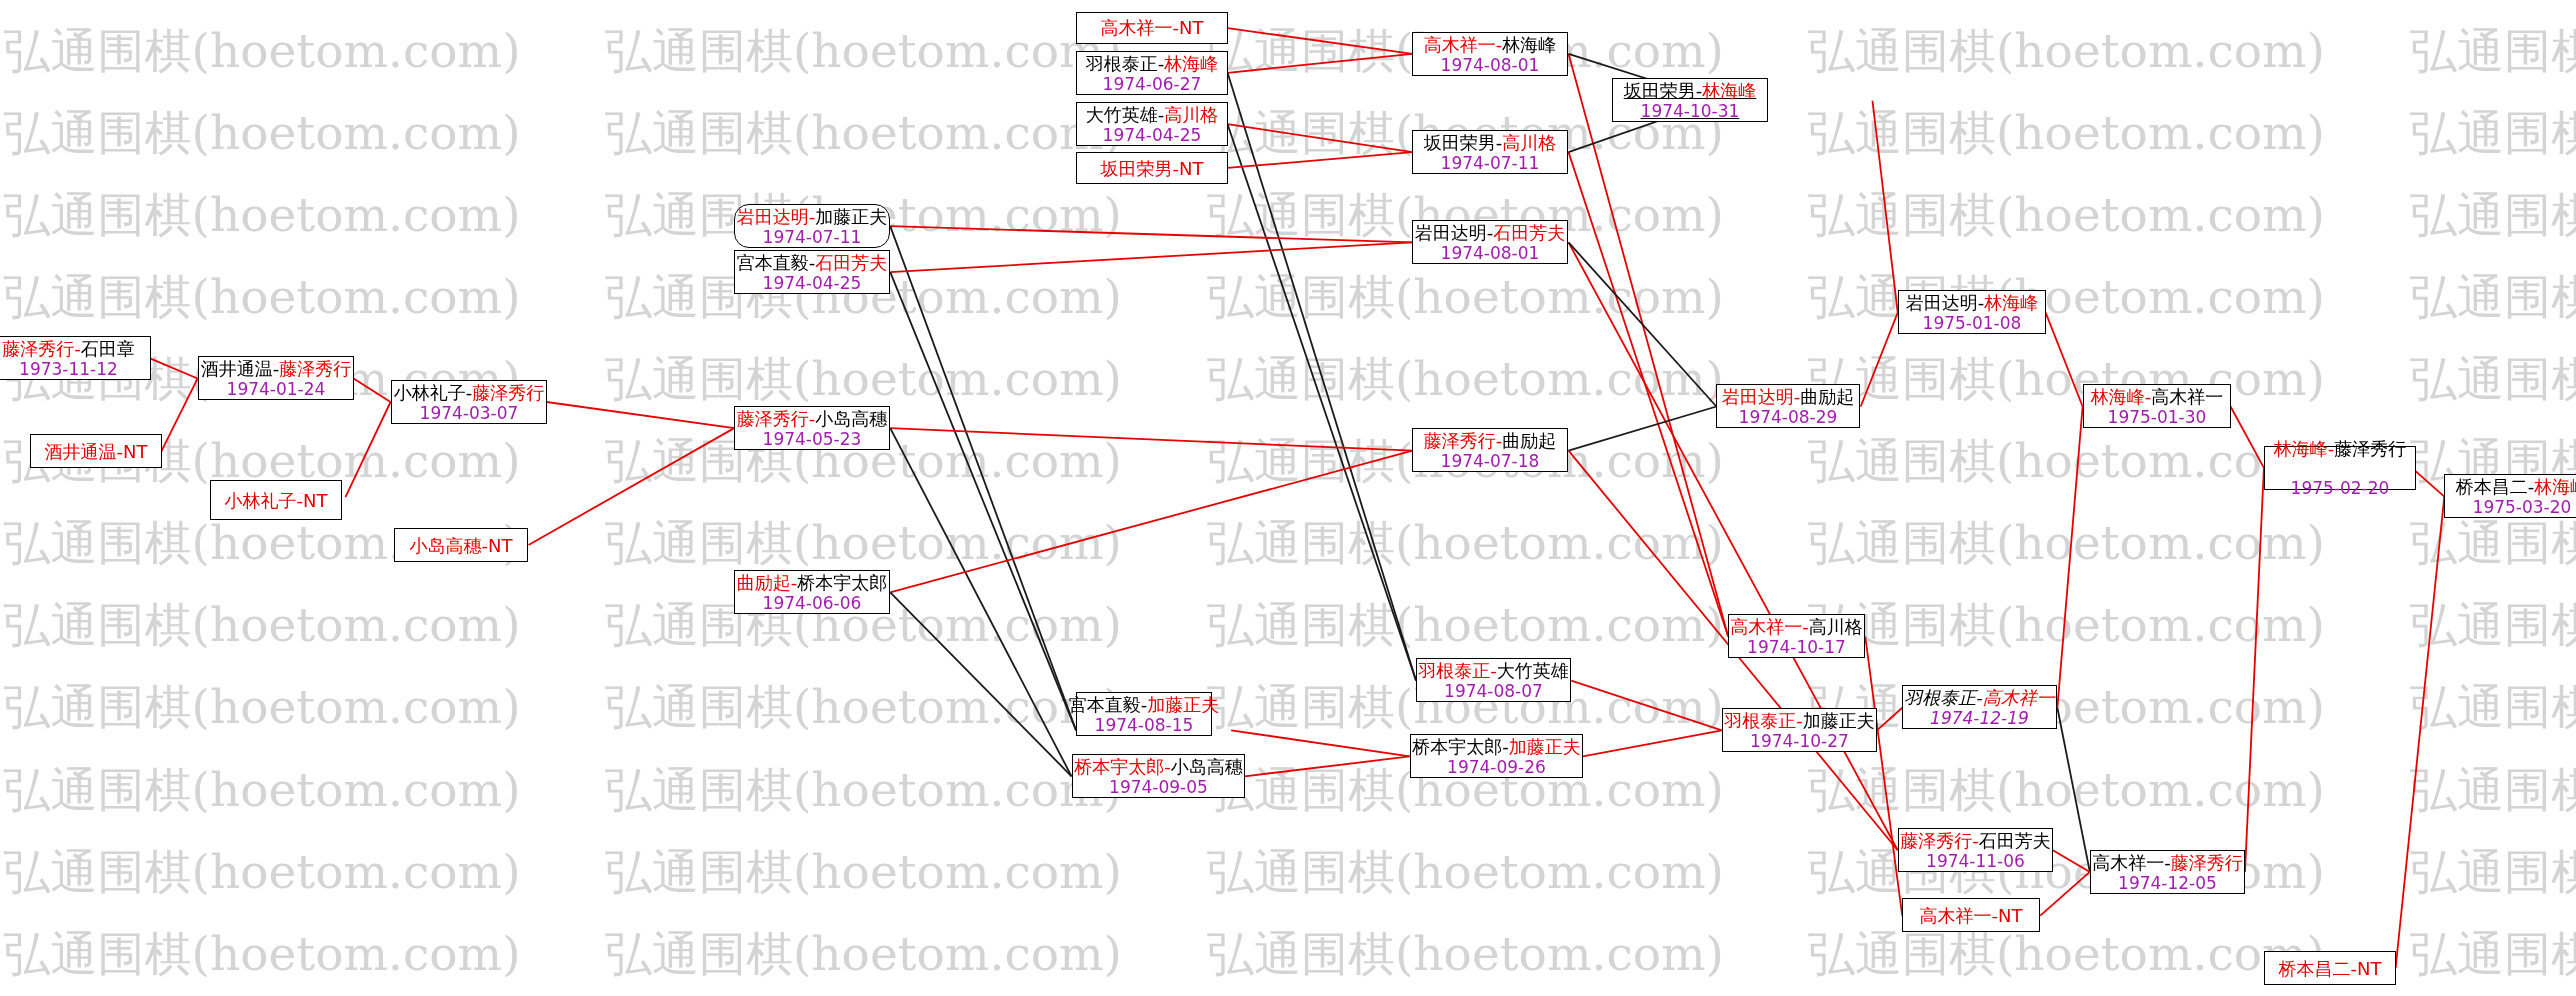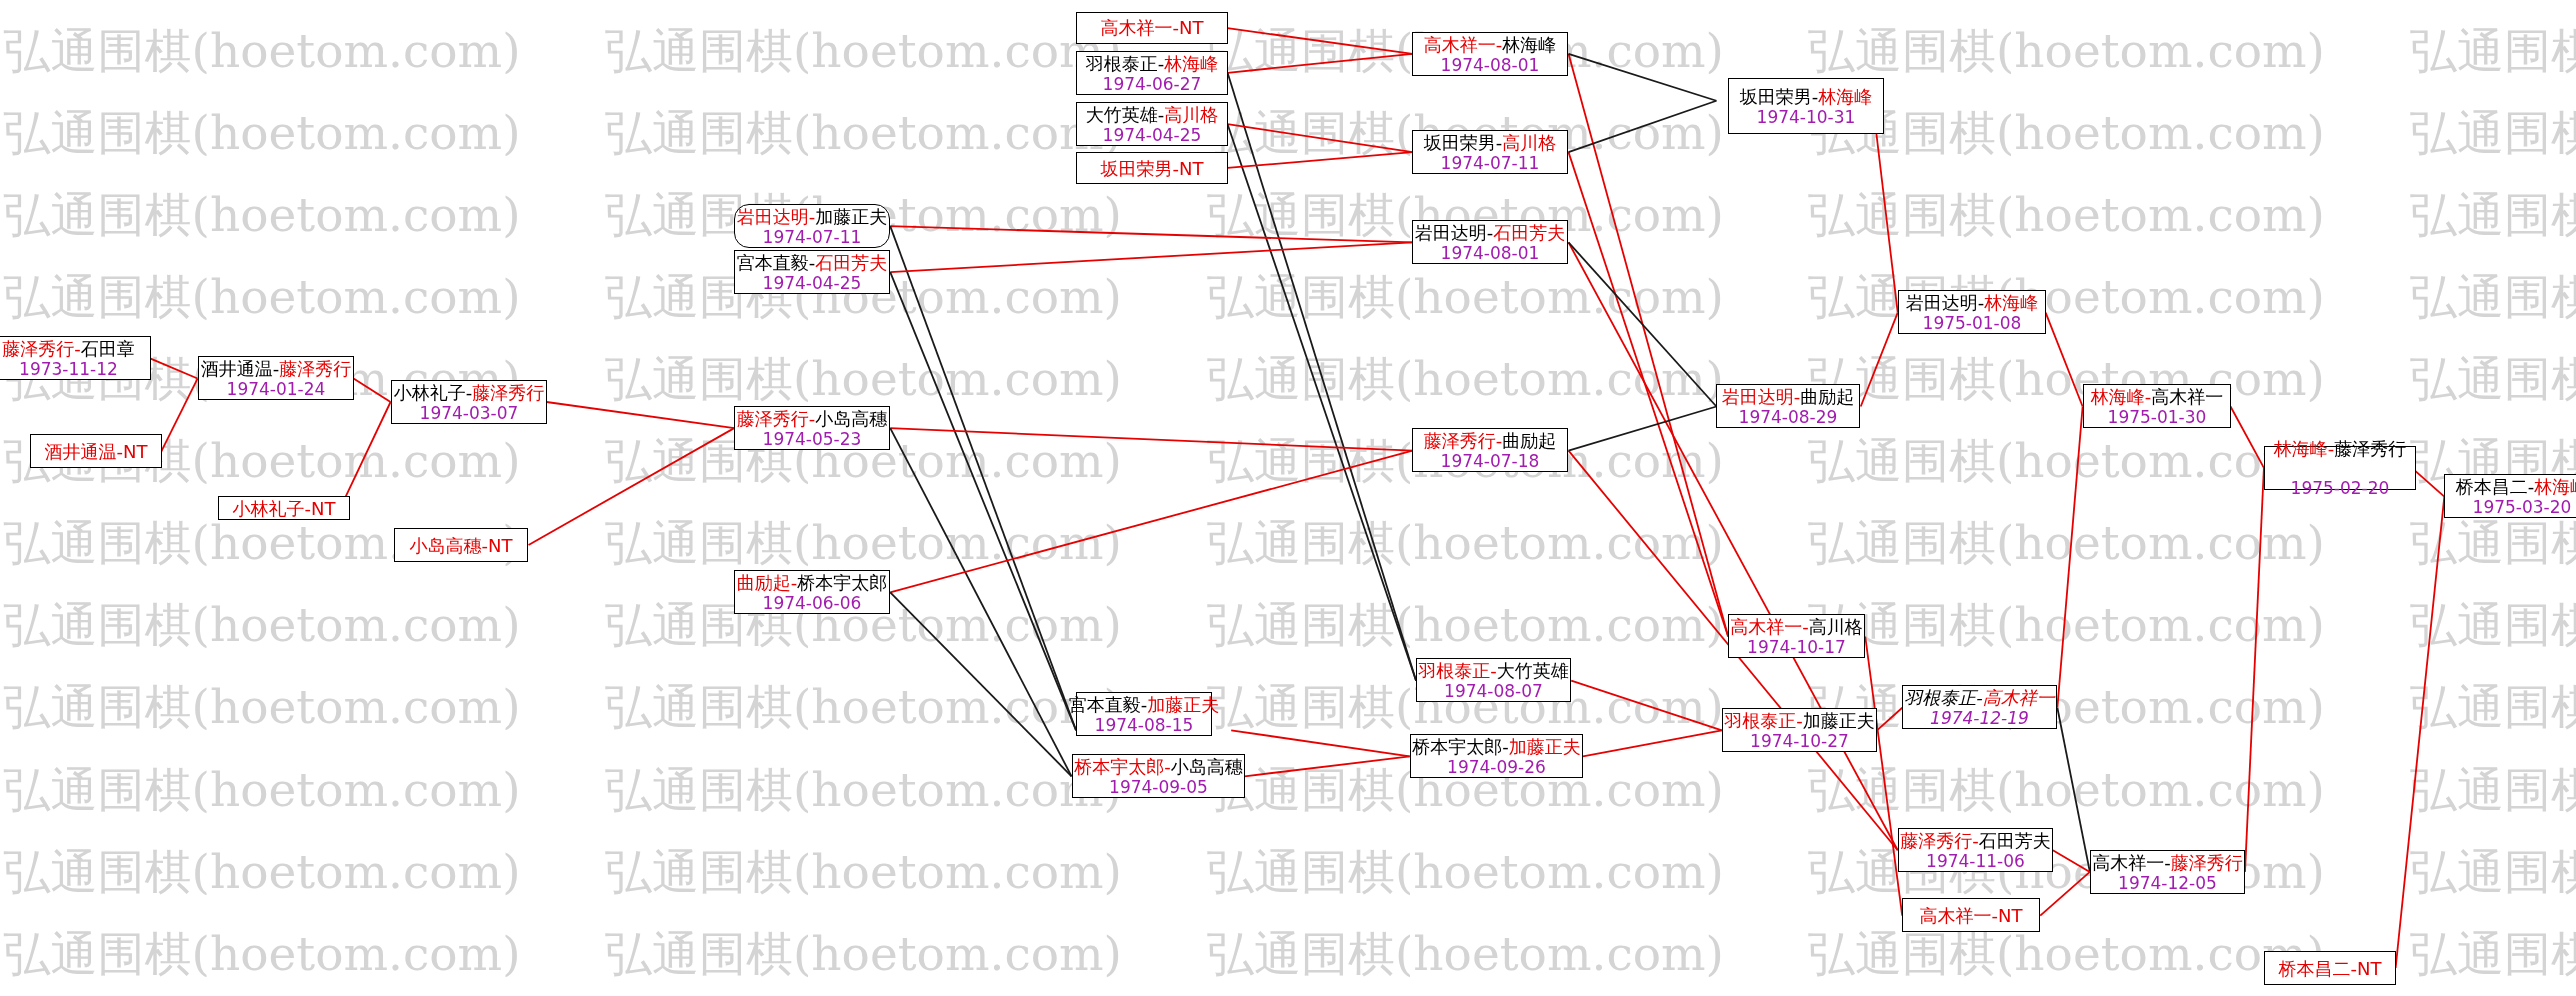--- a/index.html
+++ b/index.html
@@ -155,21 +155,21 @@
         <div class="nm"><span class="win">坂田荣男-</span><span class="win">NT</span></div>
       </div>
       <div class="node" style="left: 1412px; top: 32px; width: 156px; height: 44px;">
         <div class="nm"><span class="win">高木祥一-</span><span class="lose">林海峰</span></div>
         <div class="dt">1974-08-01</div>
       </div>
       <div class="node" style="left: 1412px; top: 130px; width: 156px; height: 44px;">
         <div class="nm"><span class="lose">坂田荣男-</span><span class="win">高川格</span></div>
         <div class="dt">1974-07-11</div>
       </div>
-      <div class="node" style="left: 1728px; top: 78px; width: 156px; height: 56px;">
+      <div class="node" style="left: 1612px; top: 78px; width: 156px; height: 44px; text-decoration: underline;">
         <div class="nm"><span class="lose">坂田荣男-</span><span class="win">林海峰</span></div>
         <div class="dt">1974-10-31</div>
       </div>
       <div class="node" style="left: 734px; top: 204px; width: 156px; height: 44px; border-radius: 15px;">
         <div class="nm"><span class="win">岩田达明-</span><span class="lose">加藤正夫</span></div>
         <div class="dt">1974-07-11</div>
       </div>
       <div class="node" style="left: 734px; top: 250px; width: 156px; height: 44px;">
         <div class="nm"><span class="lose">宫本直毅-</span><span class="win">石田芳夫</span></div>
         <div class="dt">1974-04-25</div>
@@ -186,21 +186,21 @@
         <div class="nm"><span class="lose">酒井通温-</span><span class="win">藤泽秀行</span></div>
         <div class="dt">1974-01-24</div>
       </div>
       <div class="node" style="left: 30px; top: 434px; width: 132px; height: 34px;">
         <div class="nm"><span class="win">酒井通温-</span><span class="win">NT</span></div>
       </div>
       <div class="node" style="left: 391px; top: 380px; width: 156px; height: 44px;">
         <div class="nm"><span class="lose">小林礼子-</span><span class="win">藤泽秀行</span></div>
         <div class="dt">1974-03-07</div>
       </div>
-      <div class="node" style="left: 218px; top: 480px; width: 132px; height: 24px; margin-top: 16px;">
+      <div class="node" style="left: 210px; top: 480px; width: 132px; height: 40px;">
         <div class="nm"><span class="win">小林礼子-</span><span class="win">NT</span></div>
       </div>
       <div class="node" style="left: 734px; top: 406px; width: 156px; height: 44px;">
         <div class="nm"><span class="win">藤泽秀行-</span><span class="lose">小岛高穗</span></div>
         <div class="dt">1974-05-23</div>
       </div>
       <div class="node" style="left: 394px; top: 528px; width: 134px; height: 34px;">
         <div class="nm"><span class="win">小岛高穗-</span><span class="win">NT</span></div>
       </div>
       <div class="node" style="left: 734px; top: 570px; width: 156px; height: 44px;">

